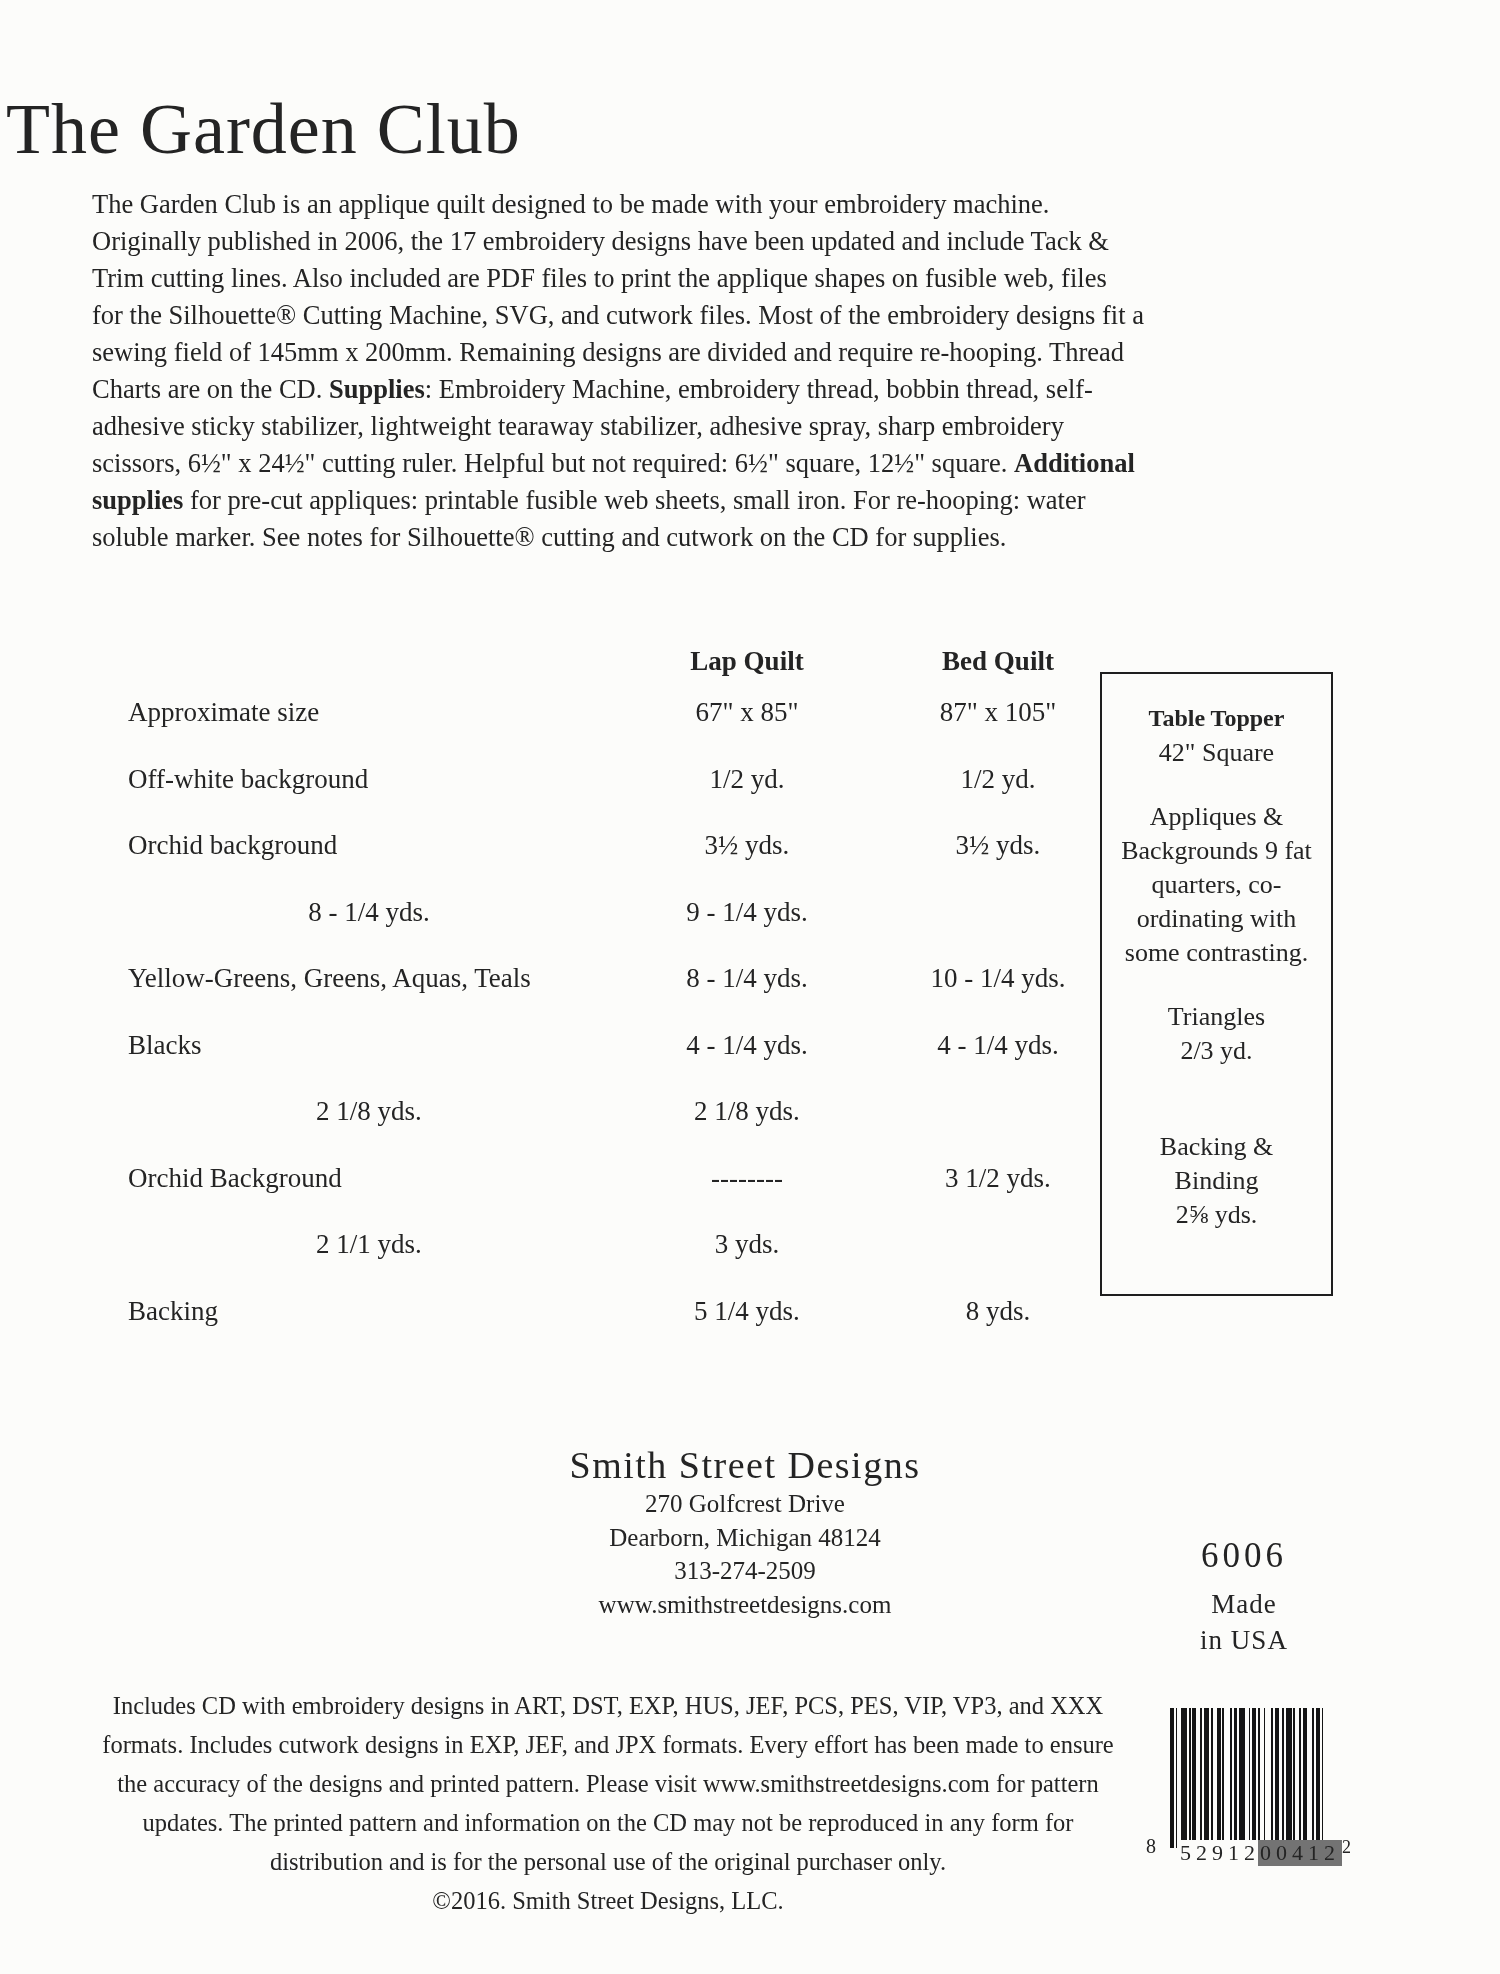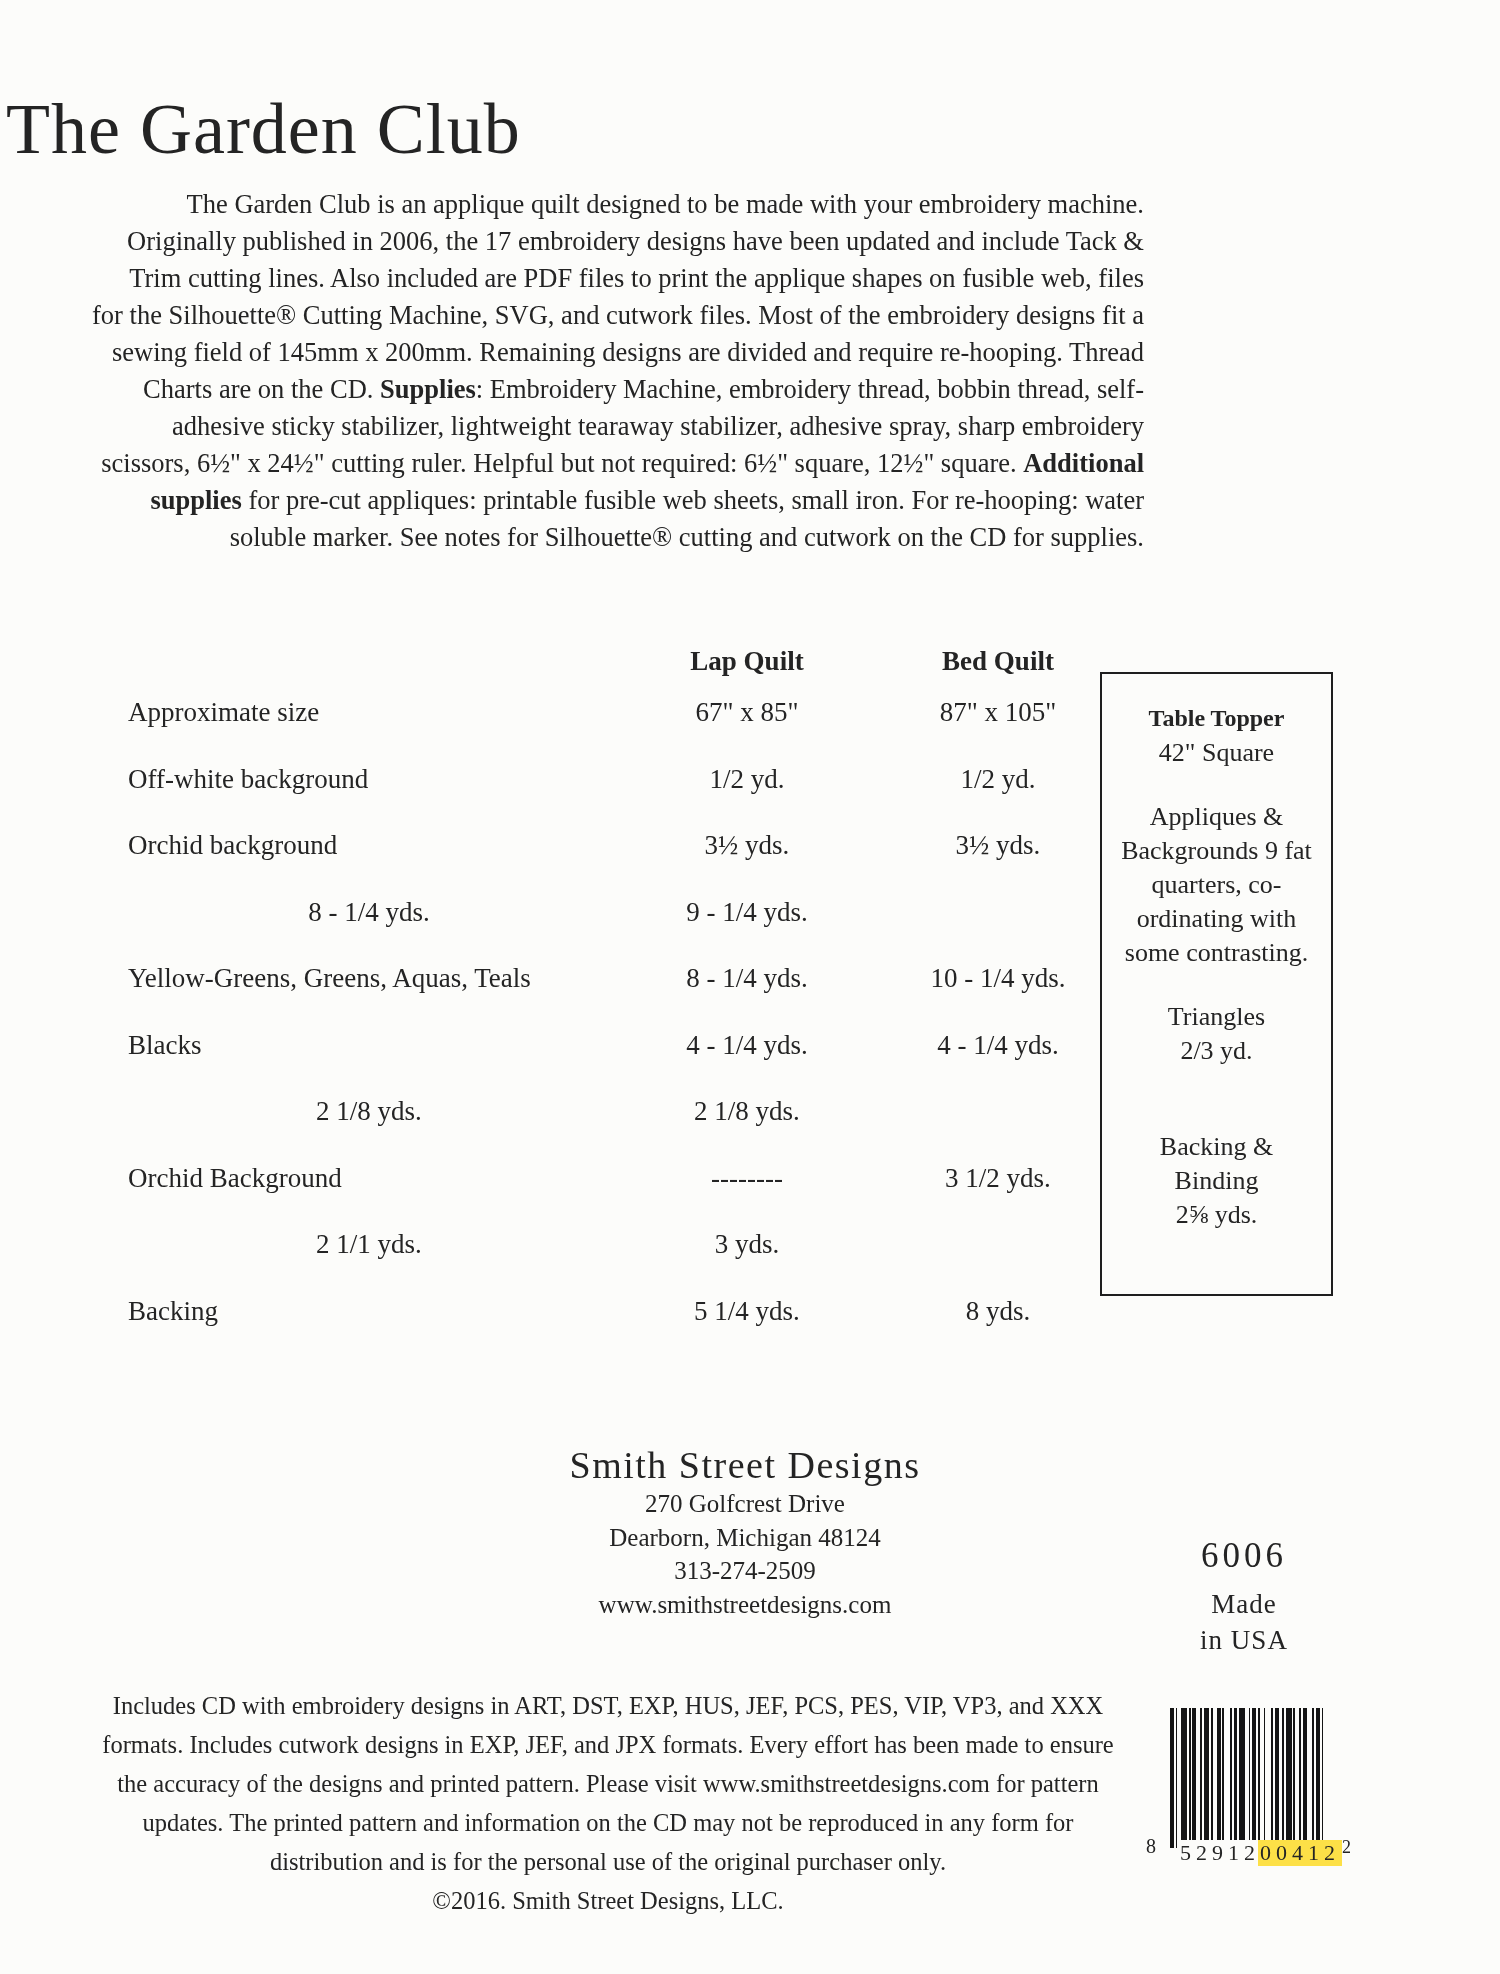--- a/index.html
+++ b/index.html
@@ -2,21 +2,21 @@
 <html><head>
 <meta charset="utf-8">
 <style>
   html,body{margin:0;padding:0;background:#fcfcfa;}
   .page{position:relative;width:1500px;height:1974px;background:#fcfcfa;
         font-family:"Liberation Serif",serif;color:#242424;overflow:hidden;}
 
   .title{position:absolute;top:82px;left:0;width:100%;margin:6px;text-align:left;
          font-size:72px;font-weight:normal;letter-spacing:1px;}
 
-  .intro{position:absolute;top:186px;left:92px;width:1052px;text-align:right;
+  .intro{position:absolute;top:186px;left:92px;width:1052px;text-align:left;
          font-size:26.5px;line-height:37px;}
   .intro b{font-weight:bold;}
 
   .mat-table{position:absolute;left:128px;top:646px;width:928px;font-size:27px;}
   .mat-row{display:grid;grid-template-columns:482px 216px 228px;height:66.5px;align-items:start;gap:29px;}
   .mat-header{height:51px;font-weight:bold;}
   .mat-col-h,.mat-lap,.mat-bed{text-align:center;}
 
   .topper{position:absolute;left:1100px;top:672px;width:233px;height:624px;
           border:2px solid #1e1e1e;box-sizing:border-box;text-align:center;
@@ -39,21 +39,21 @@
           font-size:24.5px;line-height:39px;}
 
   .barcode{position:absolute;left:1146px;top:1698px;width:205px;height:180px;font-size:20px;}
   .bars{position:absolute;left:24px;right:24px;top:10px;height:140px;display:flex;}
   .bars i,.bars s{display:block;height:100%;}
   .bars i{background:#151515;}
   .bc-left{position:absolute;left:0;bottom:20px;}
   .bc-g1{position:absolute;left:32px;bottom:12px;letter-spacing:5px;font-size:22px;
          background:#fcfcfa;padding:0 2px;}
   .bc-g2{position:absolute;left:112px;bottom:12px;letter-spacing:5px;font-size:22px;
-         background:#fde047;padding:0 2px;}
+         background:#737373;padding:0 2px;}
   .bc-right{position:absolute;right:0;bottom:20px;font-size:18px;}
 </style>
 </head>
 <body>
 
 <div class="page">
 
   <h1 class="title">The Garden Club</h1>
 
   <div class="intro"><span>The Garden Club is an applique quilt designed to be made with your embroidery machine.  Originally published in 2006, the 17 embroidery designs have been updated and include Tack &amp; Trim cutting lines.  Also included are PDF files to print the applique shapes on fusible web, files for the Silhouette® Cutting Machine, SVG, and cutwork files.  Most of the embroidery designs fit a sewing field of 145mm x 200mm.  Remaining designs are divided and require re-hooping.  Thread Charts are on the CD. </span><b>Supplies</b><span>:  Embroidery Machine, embroidery thread, bobbin thread, self-adhesive sticky stabilizer, lightweight tearaway stabilizer, adhesive spray, sharp embroidery scissors, 6½" x 24½" cutting ruler.  Helpful but not required: 6½" square, 12½" square. </span><b>Additional supplies</b><span> for pre-cut appliques: printable fusible web sheets, small iron.  For re-hooping: water soluble marker.  See notes for Silhouette® cutting and cutwork on the CD for supplies.</span></div>

